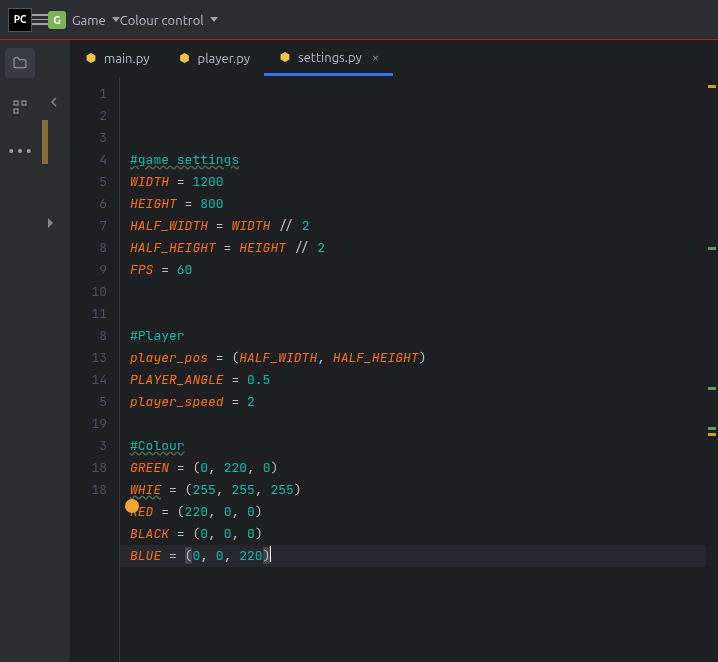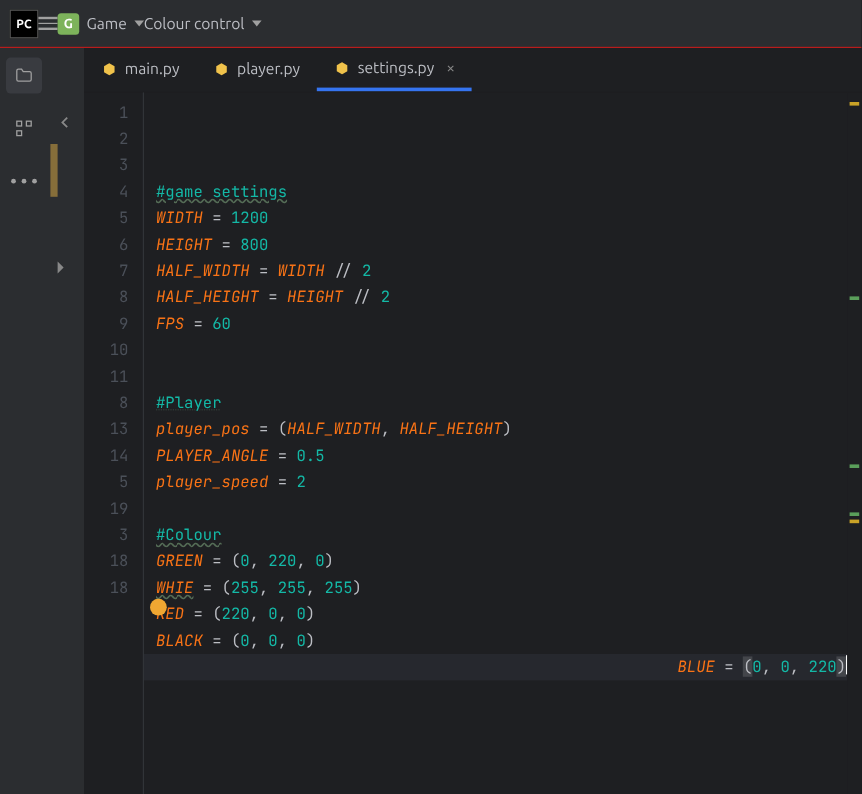--- a/index.html
+++ b/index.html
@@ -97,21 +97,21 @@
   font-family:"JetBrains Mono","Consolas",monospace;
   font-size:13px; line-height:22px; white-space:pre;
   position:relative;
 }
 .code-line { height:22px; }
 .c-com { color:#14b8a6; text-decoration: underline dotted #5f826b44; }
 .c-id  { color:#f97316;font-style:italic; }
 .c-op  { color:#bcbec4; }
 .c-num { color:#14b8a6; }
 .c-typo { text-decoration: underline wavy rgba(120,160,120,0.6); }
-.cursor-line { background:#26282e; margin-left:-10px; padding-left:10px; margin-right:-10px;text-align:right; }
+.cursor-line { background:#26282e; margin-left:-10px; padding-left:10px; margin-right:-10px; }
 .bracket-hl { background:#43454a; }
 .caret {
   display:inline-block; width:1px; height:16px;
   background:#fff; vertical-align:-2px;
 }
 .warn-bulb {
   position:absolute; left:5px; top:422px;
   width:14px; height:14px; background:#f0a732; border-radius:50%;
   cursor:pointer;
 }

